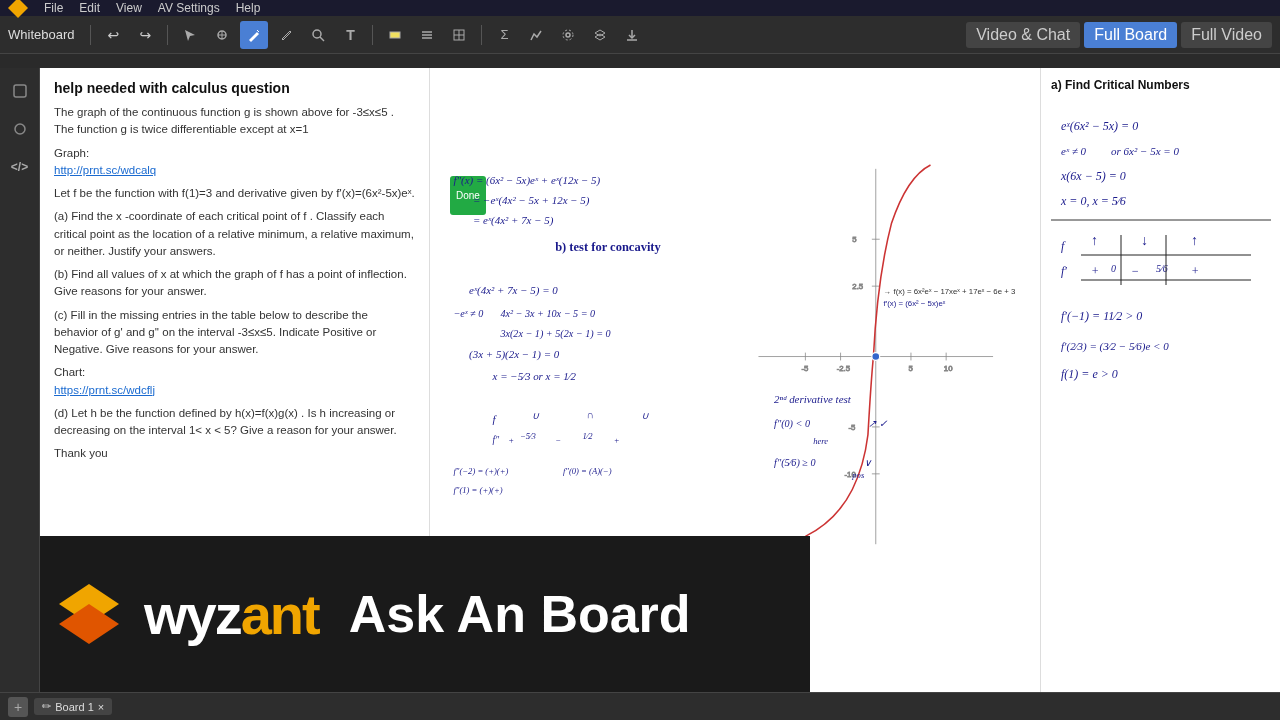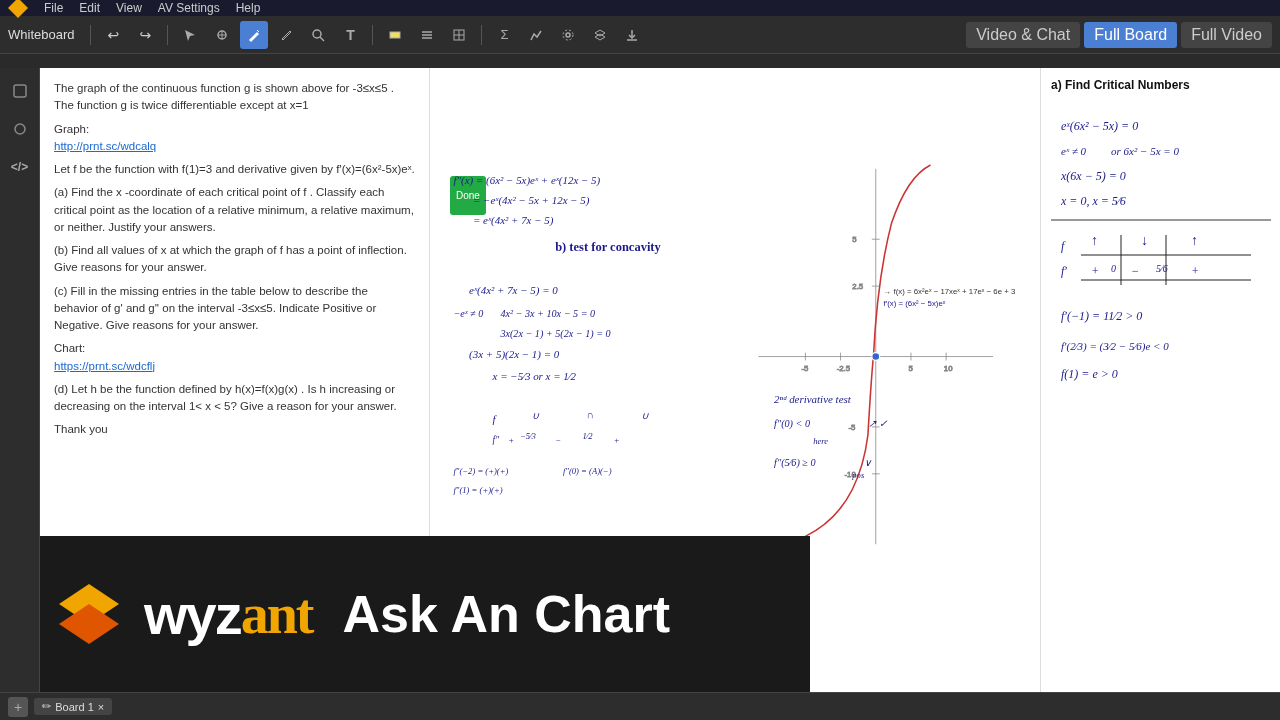--- a/index.html
+++ b/index.html
@@ -345,20 +345,21 @@
     <svg width="16" height="16" viewBox="0 0 16 16">
         <circle cx="8" cy="8" r="5" stroke="#888" fill="none" stroke-width="1.5"></circle>
       </svg>
   </div>
   <div class="side-icon" style="color:#aaa;font-size:12px;font-weight:bold;">&lt;/&gt;</div>
 </div>
 
 <div id="main-content">
 
   <div id="left-panel">
+    <div class="question-title">help needed with calculus question</div>
     <div class="question-text">The graph of the continuous function  g  is shown above for  -3≤x≤5 . The function  g  is twice differentiable except at  x=1</div>
     <div class="question-text">
       <span>Graph:</span><br>
       <a class="question-link">http://prnt.sc/wdcalq</a>
     </div>
     <div class="question-text">Let f be the function with f(1)=3 and derivative given by f'(x)=(6x²-5x)eˣ.</div>
     <div class="question-text">(a)  Find the  x -coordinate of each critical point of  f . Classify each critical point as the location of a relative minimum, a relative maximum, or neither. Justify your answers.</div>
     <div class="question-text">(b)  Find all values of  x  at which the graph of  f  has a point of inflection. Give reasons for your answer.</div>
     <div class="question-text">(c)  Fill in the missing entries in the table below to describe the behavior of g' and g'' on the interval -3≤x≤5. Indicate Positive or Negative. Give reasons for your answer.</div>
     <div class="question-text">
@@ -506,24 +507,24 @@
   <div style="position:relative;width:70px;height:70px;flex-shrink:0;">
     <svg width="70" height="70" viewBox="0 0 70 70">
       <polygon points="35,5 65,35 35,65 5,35" fill="none"></polygon>
       <polygon points="35,5 65,25 35,45 5,25" fill="#f0a500"></polygon>
       <polygon points="35,25 65,45 35,65 5,45" fill="#e05500"></polygon>
     </svg>
   </div>
 
   <div style="display:flex;align-items:center;gap:0;">
     <span style="font-size:56px;font-weight:900;color:white;font-family:Arial,sans-serif;letter-spacing:-2px;">wyz</span>
-      <span style="font-size:56px;font-weight:900;color:#f0a500;font-family:Liberation Serif, serif;letter-spacing:-2px;">ant</span>
+      <span style="font-size:56px;font-weight:900;color:#f0a500;font-family:Liberation Sans, sans-serif;letter-spacing:-2px;">ant</span>
   </div>
   <div style="margin-left:10px;">
-    <span style="font-size:52px;font-weight:bold;color:white;font-family:Arial,sans-serif;">Ask An Chart</span>
+    <span style="font-size:52px;font-weight:bold;color:white;font-family:Arial,sans-serif;">Ask An Board</span>
   </div>
 </div>
 
 <div id="bottom-bar">
   <div class="bottom-add">+</div>
   <div class="bottom-tab">
     <span>✏</span>
     <span>Board 1</span>
     <span>×</span>
   </div>

